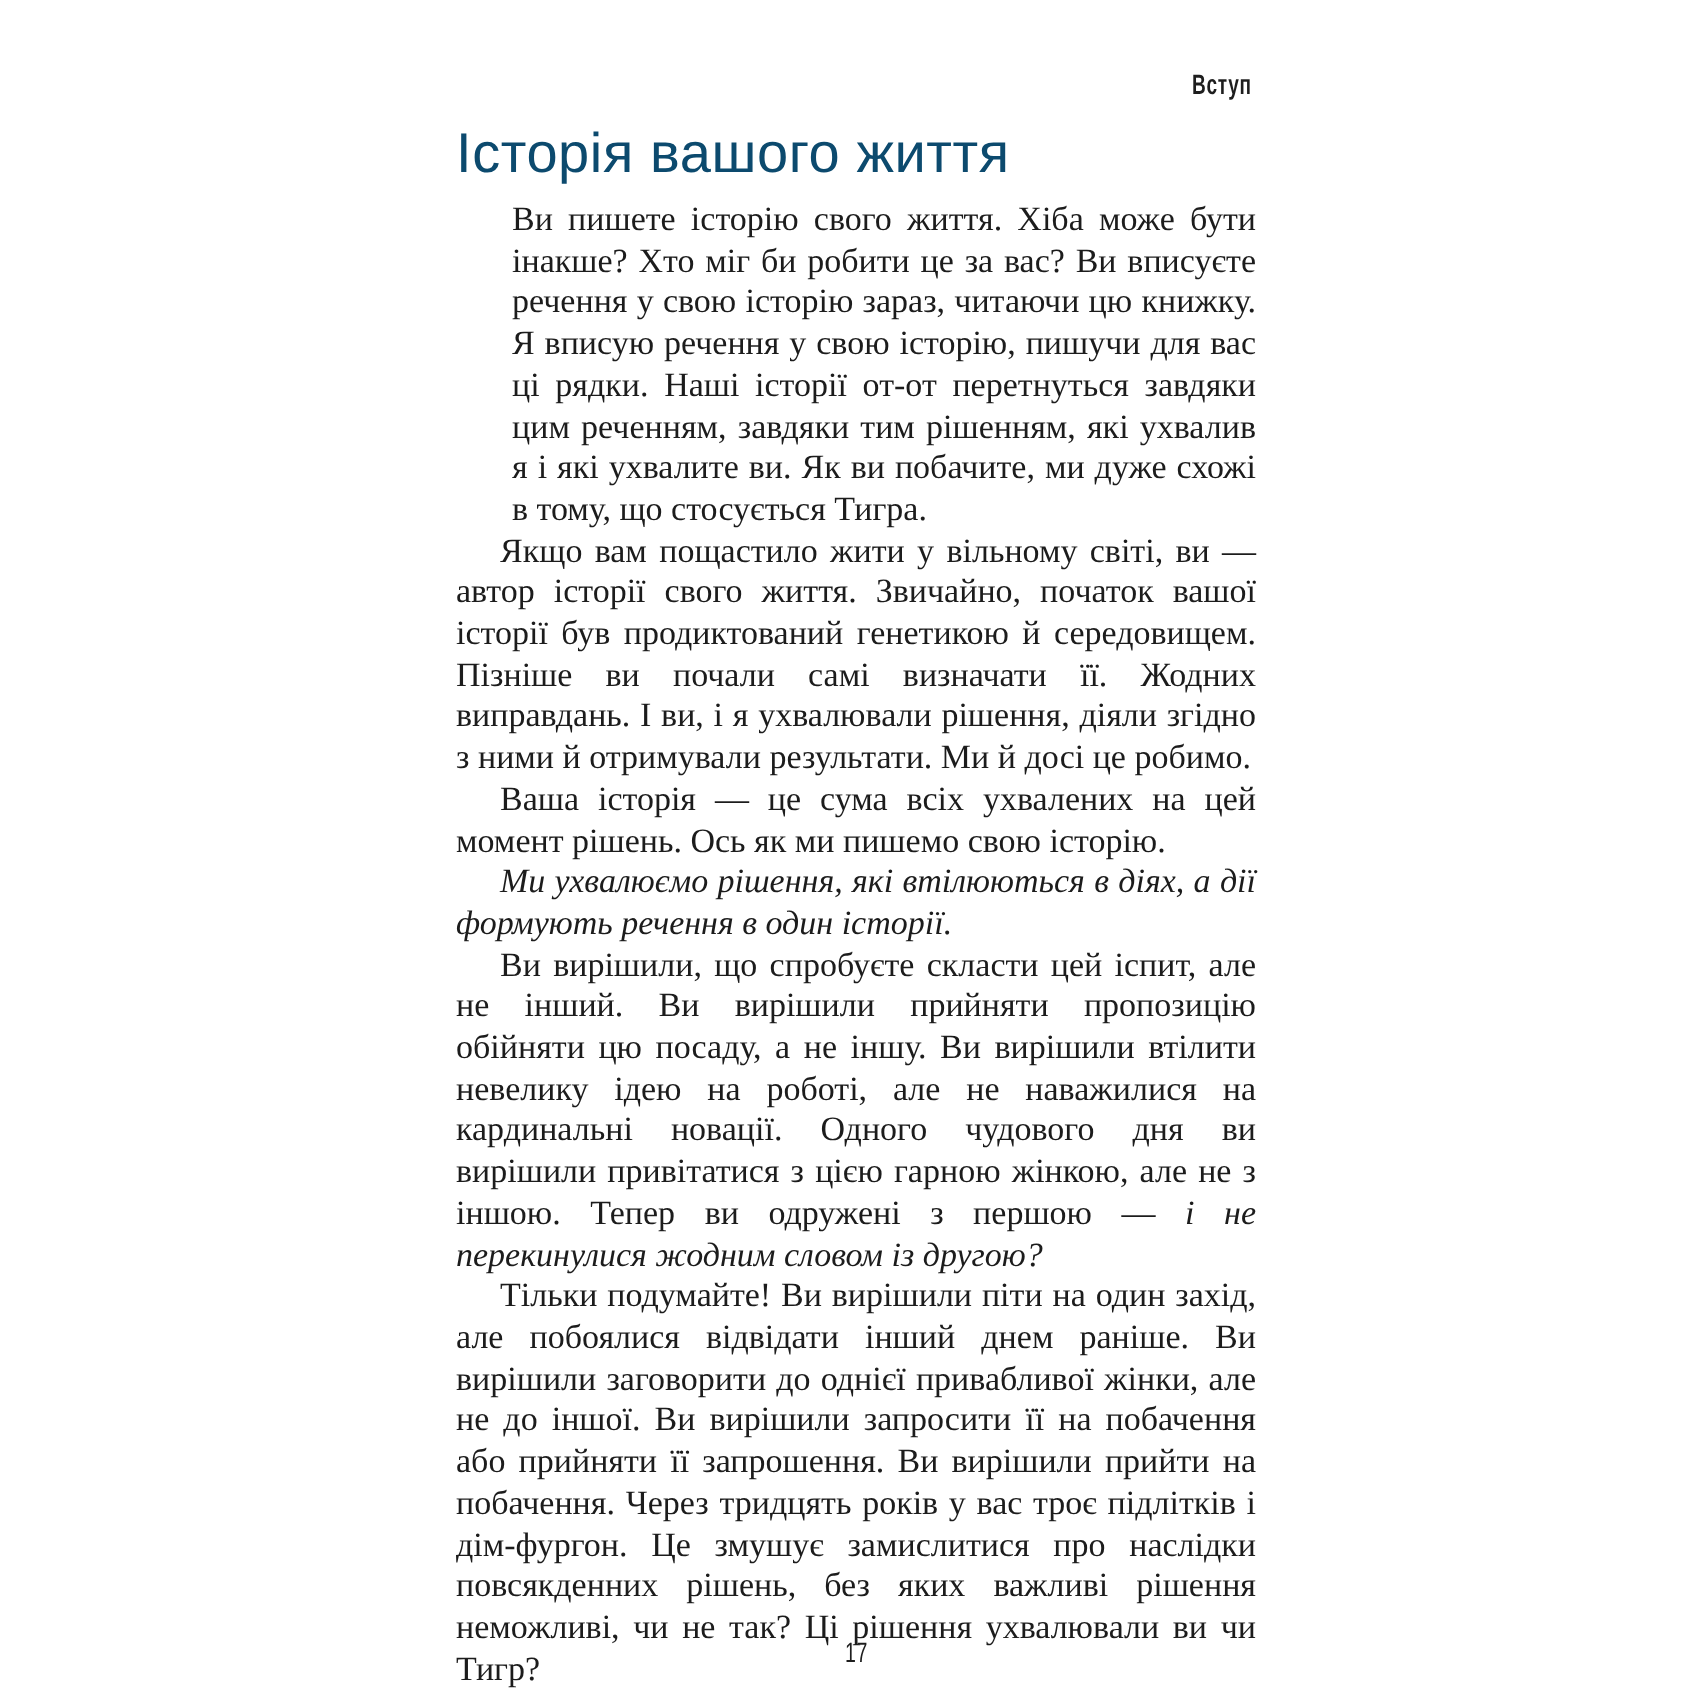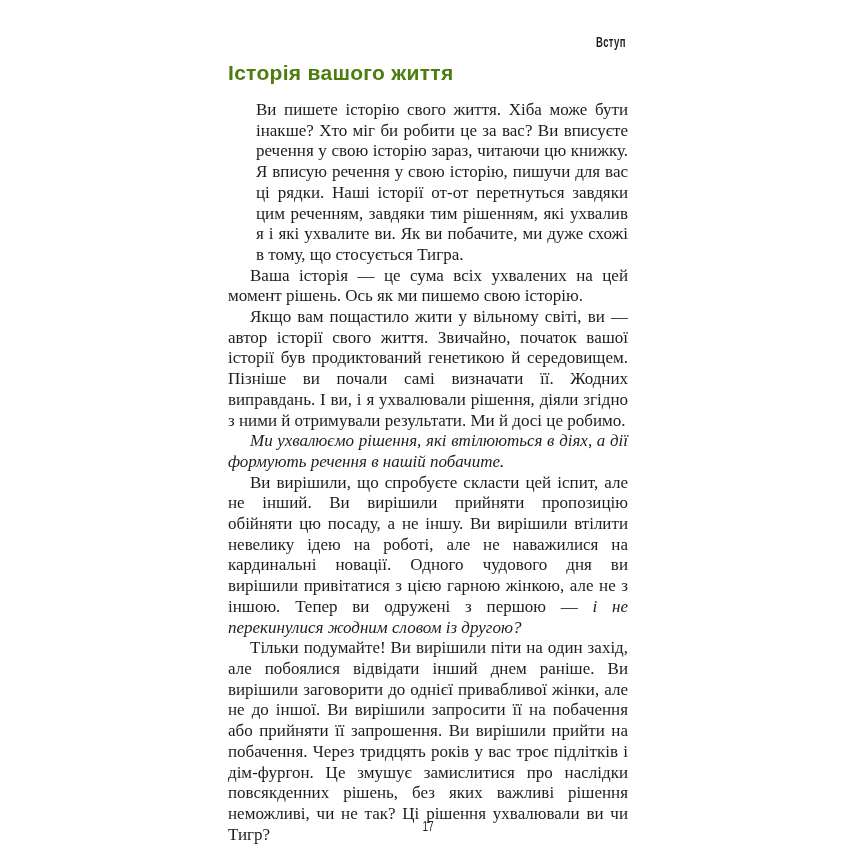--- a/index.html
+++ b/index.html
@@ -27,24 +27,24 @@
     transform: scaleX(0.68);
     transform-origin: left top;
     white-space: nowrap;
   }
   .heading {
     position: absolute;
     top: 61px;
     left: 228px;
     margin: 0;
     font-family: "Liberation Sans", sans-serif;
-    font-size: 21px;
-    font-weight: 700;
+    font-size: 28px;
+    font-weight: 400;
     letter-spacing: 0.3px;
-    color: #4d7c0f;
+    color: #0c4a6e;
     white-space: nowrap;
   }
   .text-block {
     position: absolute;
     top: 100px;
     left: 228px;
     width: 400px;
     font-family: "Liberation Serif", serif;
     font-size: 17px;
     line-height: 20.7px;
@@ -83,23 +83,23 @@
 </head>
 <body>
 
 <div class="page">
   <div class="running-head">Вступ</div>
 
   <h1 class="heading">Історія вашого життя</h1>
 
   <div class="text-block">
       <p class="no-indent"><span>Ви пишете історію свого життя. Хіба може бути інакше? Хто міг би робити це за вас? Ви вписуєте речення у свою історію зараз, читаючи цю книжку. Я вписую речення у свою історію, пишучи для вас ці рядки. Наші історії от-от перетнуться завдяки цим реченням, завдяки тим рішенням, які ухвалив я і які ухвалите ви. Як ви побачите, ми дуже схожі в тому, що стосується Тигра.</span></p>
+      <p><span>Якщо вам пощастило жити у вільному світі, ви — автор історії свого життя. Звичайно, початок вашої історії був продиктований генетикою й середовищем. Пізніше ви почали самі визначати її. Жодних виправдань. І ви, і я ухвалювали рішення, діяли згідно з ними й отримували результати. Ми й досі це робимо.</span></p>
       <p><span>Ваша історія — це сума всіх ухвалених на цей момент рішень. Ось як ми пишемо свою історію.</span></p>
-      <p><span>Якщо вам пощастило жити у вільному світі, ви — автор історії свого життя. Звичайно, початок вашої історії був продиктований генетикою й середовищем. Пізніше ви почали самі визначати її. Жодних виправдань. І ви, і я ухвалювали рішення, діяли згідно з ними й отримували результати. Ми й досі це робимо.</span></p>
-      <p><span class="italic">Ми ухвалюємо рішення, які втілюються в діях, а дії формують речення в нашій побачите.</span></p>
+      <p><span class="italic">Ми ухвалюємо рішення, які втілюються в діях, а дії формують речення в один історії.</span></p>
       <p><span>Ви вирішили, що спробуєте скласти цей іспит, але не інший. Ви вирішили прийняти пропозицію обійняти цю посаду, а не іншу. Ви вирішили втілити невелику ідею на роботі, але не наважилися на кардинальні новації. Одного чудового дня ви вирішили привітатися з цією гарною жінкою, але не з іншою. Тепер ви одружені з першою — </span><span class="italic">і не перекинулися жодним словом із другою?</span></p>
       <p><span>Тільки подумайте! Ви вирішили піти на один захід, але побоялися відвідати інший днем раніше. Ви вирішили заговорити до однієї привабливої жінки, але не до іншої. Ви вирішили запросити її на побачення або прийняти її запрошення. Ви вирішили прийти на побачення. Через тридцять років у вас троє підлітків і дім-фургон. Це змушує замислитися про наслідки повсякденних рішень, без яких важливі рішення неможливі, чи не так? Ці рішення ухвалювали ви чи Тигр?</span></p>
     </div>
 
   <div class="folio">
     <span>17</span>
   </div>
 </div>
 
 </body></html>

